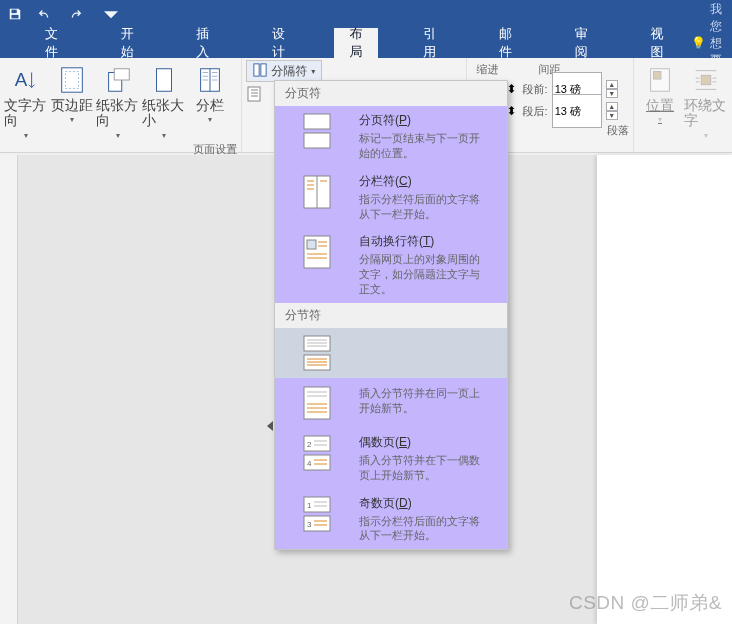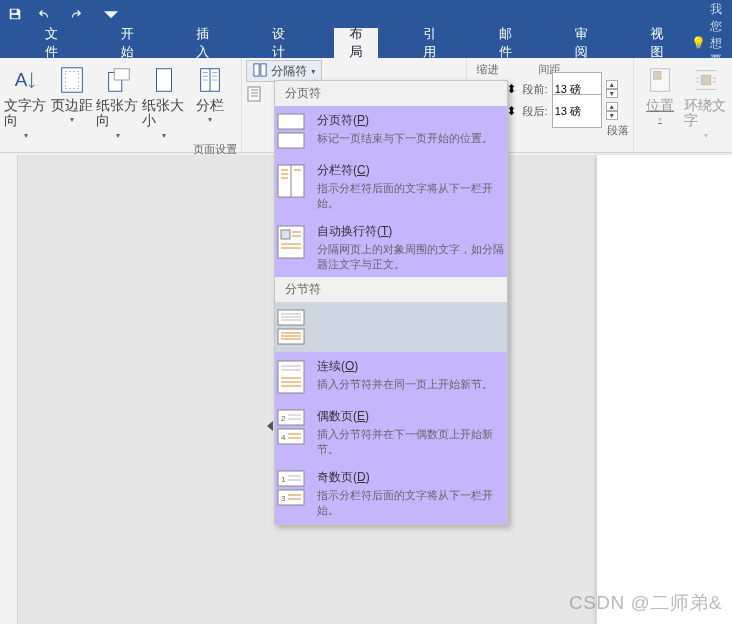--- a/index.html
+++ b/index.html
@@ -23,21 +23,21 @@
   .is-head { display:flex; gap:40px; font-size:11px; color:#666; padding-left:6px;}
   .spin-row { display:flex; align-items:center; gap:4px; height:20px;}
   .spin-row .sic { width:14px; height:14px; display:flex; align-items:center; justify-content:center;}
   .spin-row label { font-size:11px; color:#555; white-space:nowrap;}
   .spin-row input { width:50px; height:18px; font-size:11px; border:1px solid #abadb3; padding:16px 2px;}
   .spin-arrows { display:flex; flex-direction:column; width:12px;}
   .spin-arrows span { height:9px; border:1px solid #abadb3; font-size:7px; line-height:7px; text-align:center; color:#555; background:#fff;}
   
   .dropdown { position:absolute; left:246px; top:22px; width:234px; background:#c4b5fd; border:1px solid #c6c6c6; box-shadow:3px 3px 6px rgba(0,0,0,.25); z-index:50;margin-left:28px;}
   .dd-sect { background:#f0f0f0; color:#666; font-size:12px; padding:4px 10px;}
-  .dd-item { display:flex; gap:10px; padding:6px 0; }
+  .dd-item { display:flex; gap:26px; padding:6px 26px; }
   .dd-item.hover { background:#cdd5e1;}
   .dd-ic { width:32px; height:38px; flex-shrink:0; display:flex; align-items:center; justify-content:center;}
   .dd-ic svg { width:30px; height:36px;}
   .dd-txt .t { font-size:12px; color:#333; font-weight:400;}
   .dd-txt .t u { text-decoration:underline;}
   .dd-txt .d { font-size:11px; color:#666; line-height:1.35; margin-top:2px;}
   .dd-arrow { position:absolute; left:-8px; top:340px; width:0;height:0;border-top:5px solid transparent;border-bottom:5px solid transparent;border-right:6px solid #555;}
   .workspace { position:absolute; top:155px; left:0; right:0; bottom:0; background:#e6e6e6;}
   .leftstrip { position:absolute; left:0; top:0; width:18px; bottom:0; background:#f3f3f3; border-right:1px solid #d4d4d4;}
   .page { position:absolute; right:0; top:0; width:135px; bottom:0; background:#fff; box-shadow:-2px 0 4px rgba(0,0,0,.12);}
@@ -331,21 +331,20 @@
               <line x1="5" y1="11" x2="25" y2="11"></line>
             </g>
             <g stroke="#e08a2c">
               <line x1="5" y1="19" x2="25" y2="19"></line>
               <line x1="5" y1="23" x2="25" y2="23"></line>
               <line x1="5" y1="27" x2="25" y2="27"></line>
             </g>
           </svg>
         </div>
       <div class="dd-txt">
-        <div class="t"><span>连续(</span><u>O</u><span>)</span></div>
         <div class="d">插入分节符并在同一页上开始新节。</div>
       </div>
     </div>
 
     <div class="dd-item">
       <div class="dd-ic">
           <svg viewBox="0 0 30 36">
             <rect x="2" y="1" width="26" height="15" fill="#fff" stroke="#888"></rect>
             <text x="5" y="12" font-size="8" fill="#666">2</text>
             <g stroke="#bbb">

